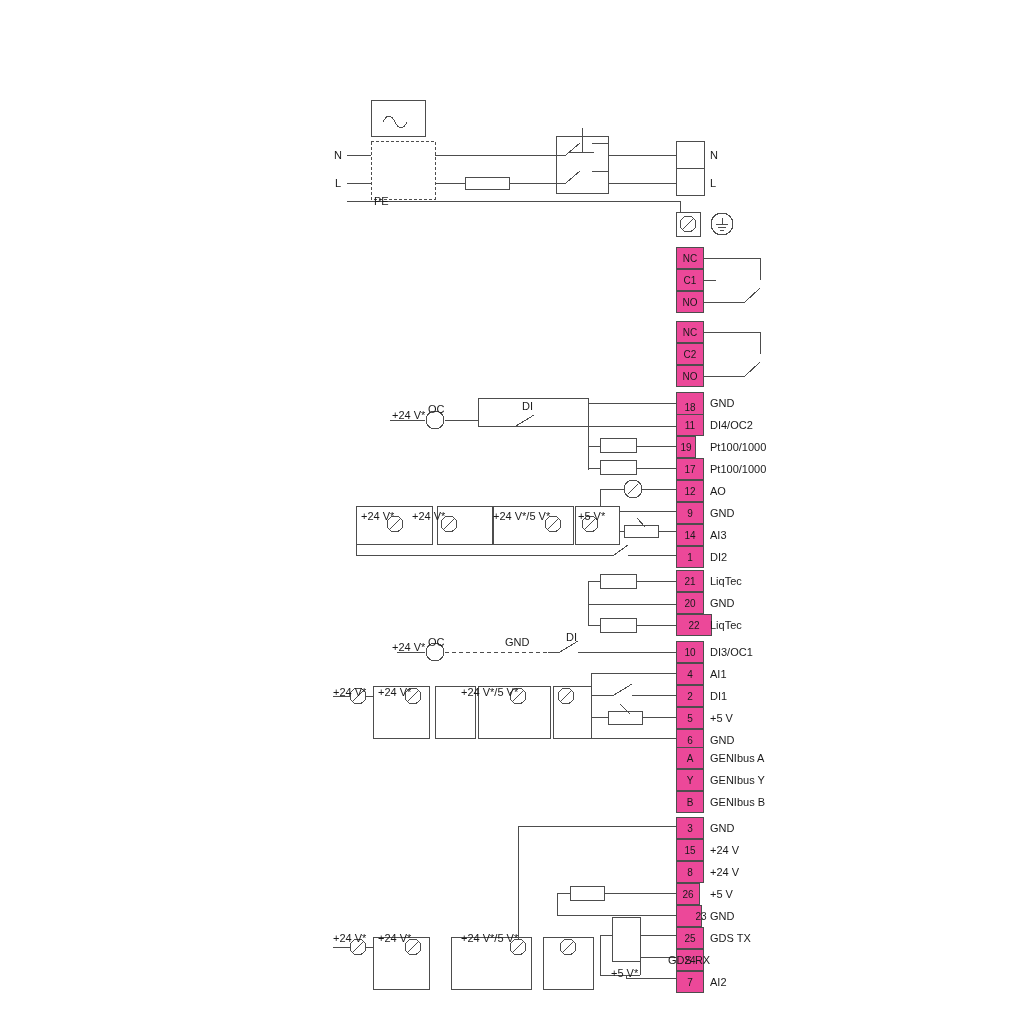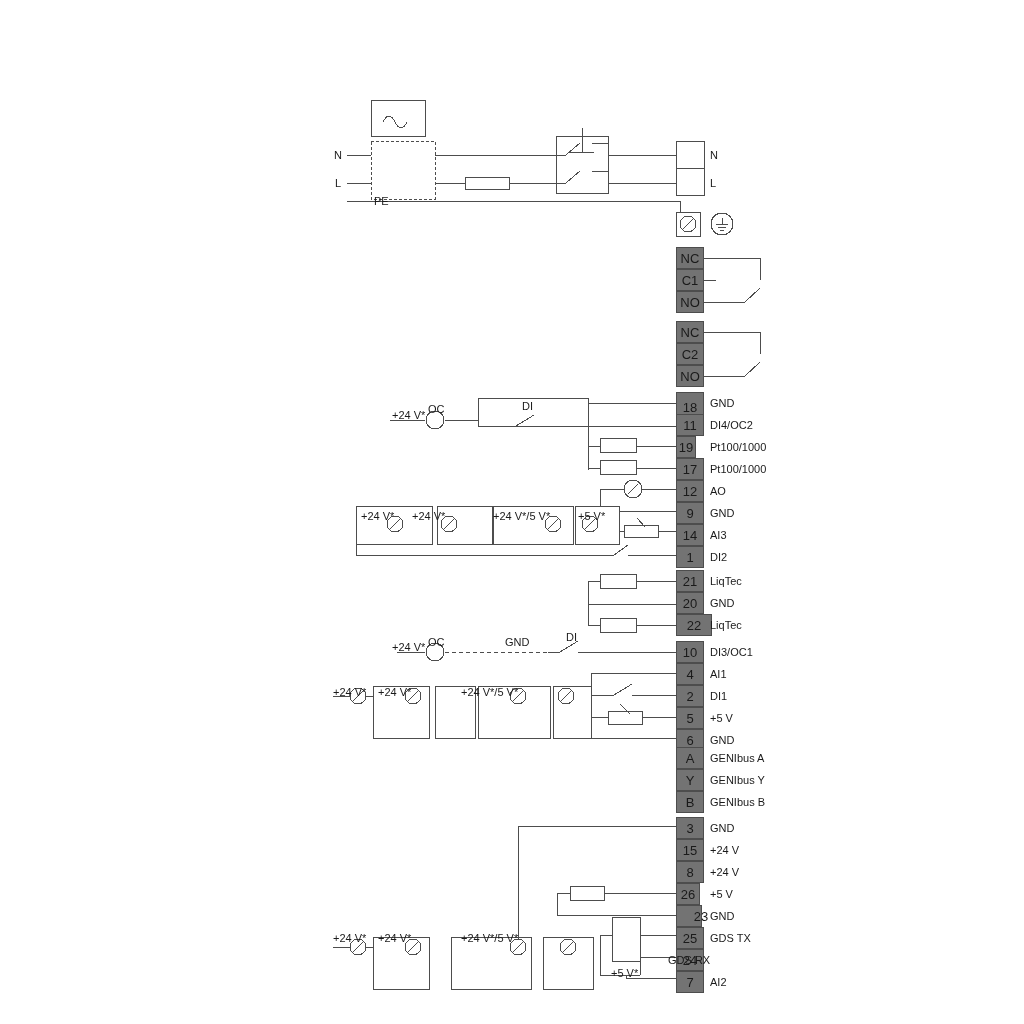--- a/index.html
+++ b/index.html
@@ -3,21 +3,21 @@
 <meta charset="utf-8">
 <style>
   html,body{margin:0;padding:0;background:#ffffff;}
   body{width:1024px;height:1024px;position:relative;overflow:hidden;
        font-family:"Liberation Sans", sans-serif;color:#1a1a1a;}
   #sheet{position:absolute;left:0;top:0;width:1024px;height:1024px;}
   .abs{position:absolute;}
   .lbl{position:absolute;font-size:11px;line-height:12px;white-space:nowrap;color:#1a1a1a;}
   .term{position:absolute;border:1px solid #4d4d4d;box-sizing:border-box;
         display:flex;align-items:center;justify-content:center;
-        font-size:13px;background:#737373;}
+        font-size:10px;background:#ec4899;}
   .termlabel{position:absolute;font-size:11px;line-height:12px;white-space:nowrap;}
   svg{position:absolute;left:0;top:0;}
 </style>
 </head>
 <body>
 
 <div id="sheet">
 
   <svg width="1024" height="1024">
     <g stroke="#4d4d4d" stroke-width="1" fill="none" shape-rendering="crispEdges">

